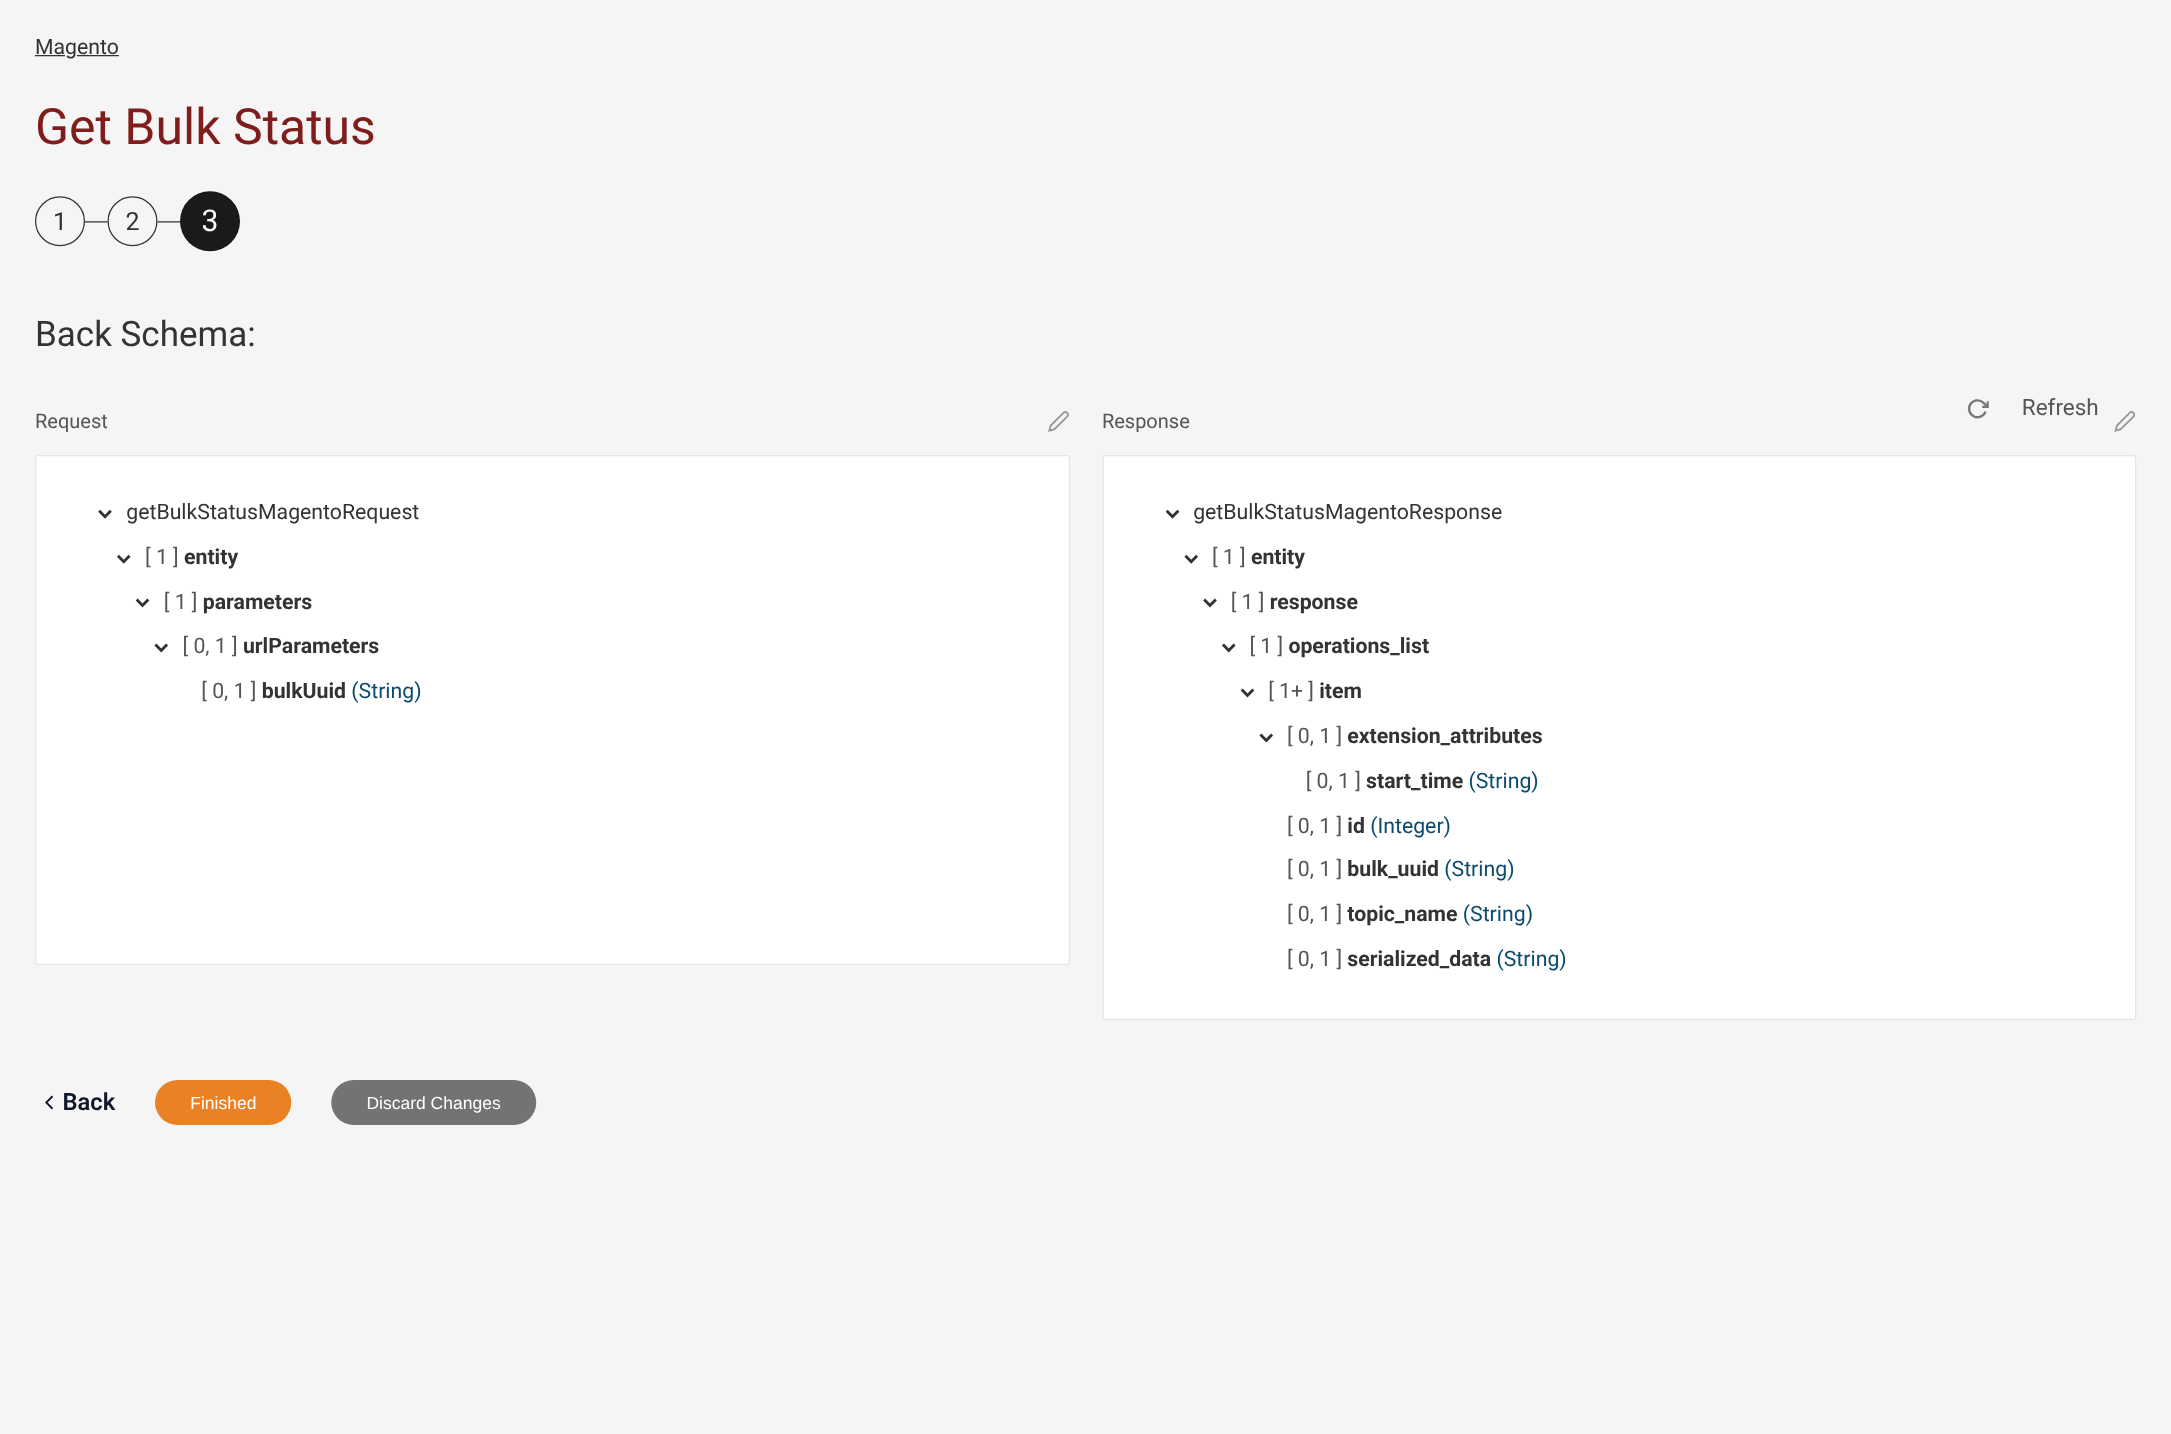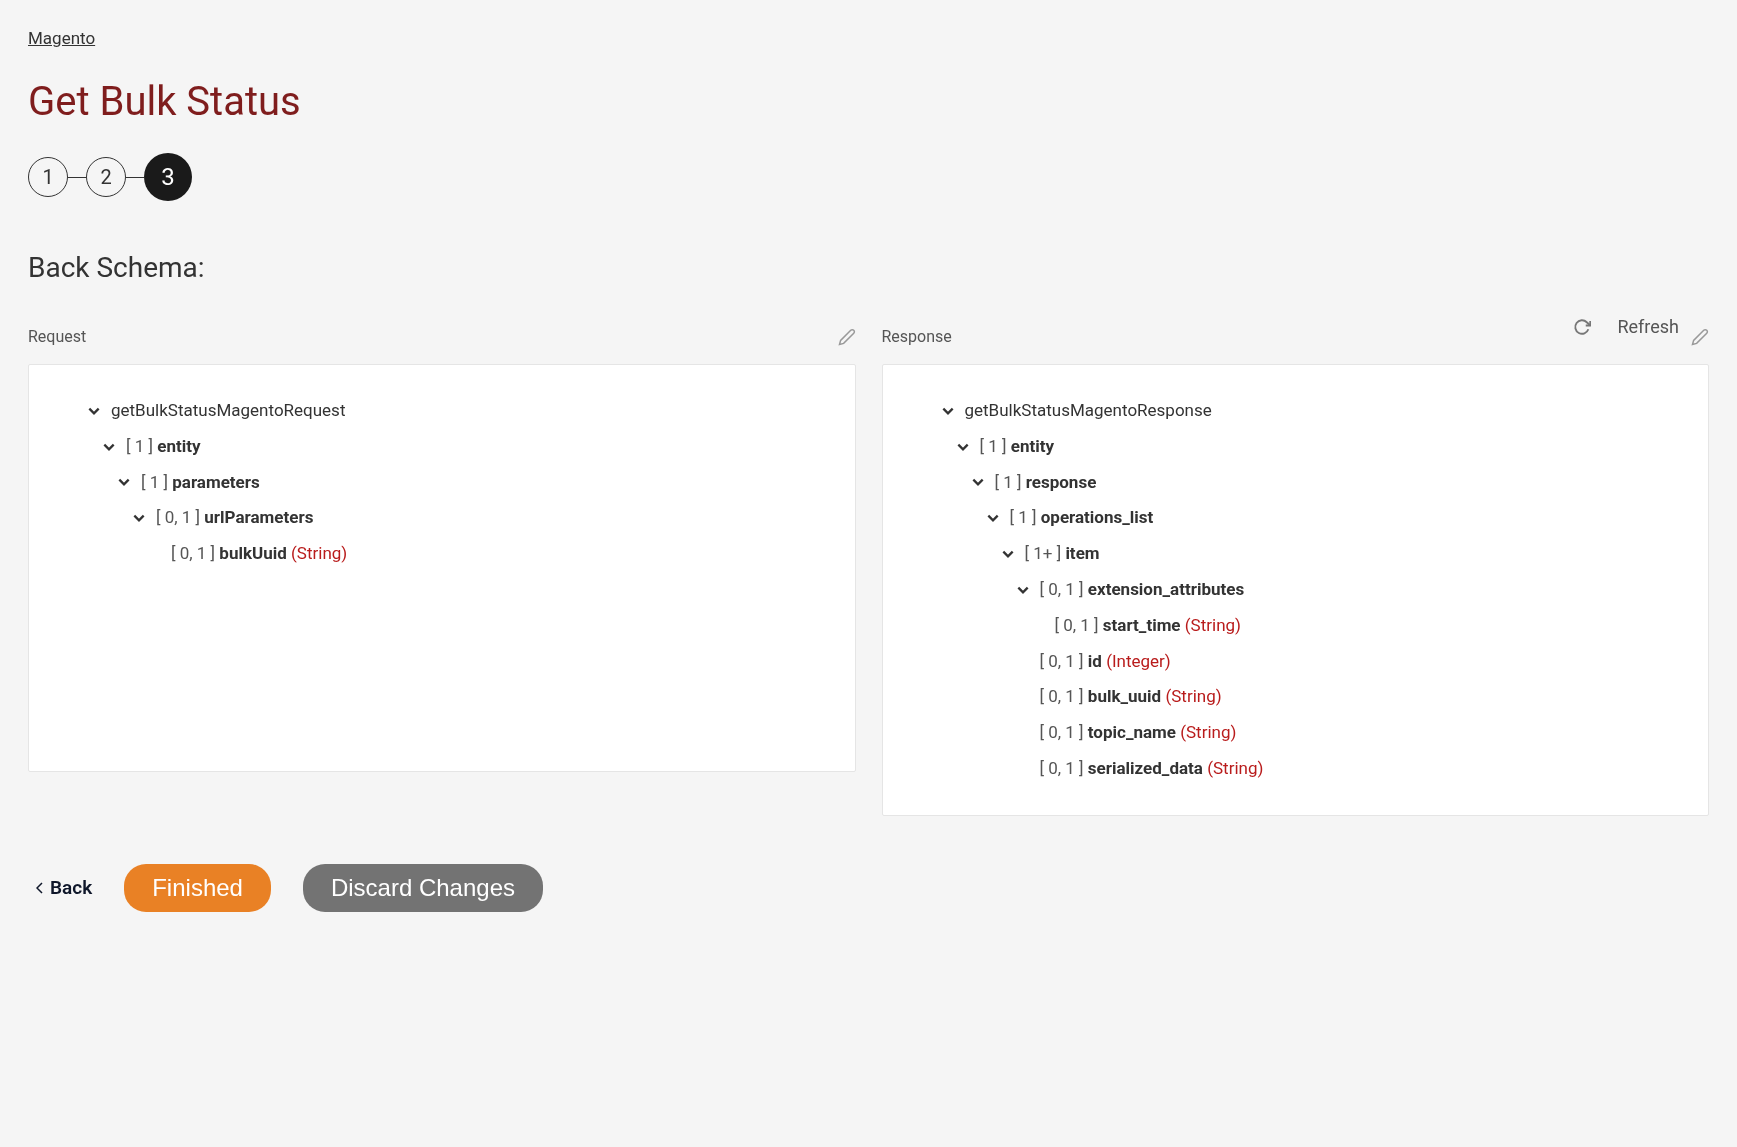--- a/index.html
+++ b/index.html
@@ -91,41 +91,41 @@
     .edit-icon {
       width: 18px;
       height: 18px;
       color: #999;
       cursor: pointer;
     }
     .panel {
       background: white;
       border: 1px solid #e5e5e5;
       border-radius: 2px;
-      padding: 28px 28px 28px 18px;
+      padding: 28px 28px 28px 8px;
       min-height: 408px;
     }
     .tree-row {
       display: flex;
       align-items: center;
       font-size: 17px;
       line-height: 1.4;
       padding: 6px 0;
     }
     .chevron {
       width: 14px;
       height: 14px;
       margin-right: 10px;
       color: #333;
       flex-shrink: 0;
     }
     .chevron-space { width: 24px; flex-shrink: 0; }
     .card-text { color: #555; }
     .bold { font-weight: 700; color: #333; }
-    .type-text { color: #b91c1c; font-weight: 400; }
+    .type-text { color: #0c4a6e; font-weight: 400; }
     .indent-0 { padding-left: 40px; }
     .indent-1 { padding-left: 55px; }
     .indent-2 { padding-left: 70px; }
     .indent-3 { padding-left: 85px; }
     .indent-4 { padding-left: 100px; }
     .indent-5 { padding-left: 115px; }
     .indent-6 { padding-left: 130px; }
     .footer {
       display: flex;
       align-items: center;
@@ -140,21 +140,21 @@
       font-size: 19px;
       font-weight: 600;
       color: #0f172a;
       cursor: pointer;
     }
     .back-chevron { width: 8px; height: 12px; }
     .btn {
       border: none;
       border-radius: 22px;
       padding: 10px 28px;
-      font-size: 24px;
+      font-size: 14px;
       font-weight: 500;
       cursor: pointer;
     }
     .btn-primary { background: #e98125; color: white; }
     .btn-secondary { background: #737373; color: white; }
   </style>
 </head>
 <body>
 
 <div class="container">

